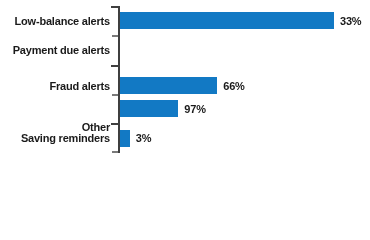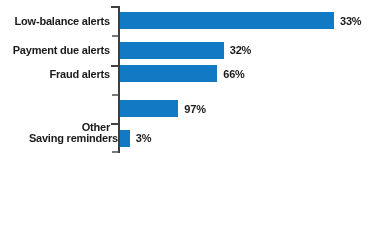--- a/index.html
+++ b/index.html
@@ -112,44 +112,40 @@
     <div class="row" style="top:0px;">
       <div class="cat-label" style="color: rgb(26, 26, 26); text-align: right;">Low-balance alerts</div>
       <div class="bar-wrap">
         <span class="bar" style="width: 214px; background: rgb(18, 121, 196);"></span>
         <span class="val-label" style="color: rgb(26, 26, 26);">33%</span>
       </div>
     </div>
 
     <div class="row" style="top:29.4px;padding-left:22px;">
       <div class="cat-label" style="color: rgb(26, 26, 26);">Payment due alerts</div>
-      <div class="bar-wrap">
-        <span class="bar" style="width: 103.758px; background: rgb(18, 121, 196);"></span>
-        <span class="val-label" style="color: rgb(26, 26, 26);">32%</span>
-      </div>
     </div>
 
-    <div class="row" style="top:53px;">
+    <div class="row" style="top:65px;">
       <div class="cat-label" style="color: rgb(26, 26, 26);">Fraud alerts</div>
       <div class="bar-wrap">
         <span class="bar" style="width: 97.2727px; background: rgb(18, 121, 196);"></span>
         <span class="val-label" style="color: rgb(26, 26, 26);">66%</span>
       </div>
     </div>
 
     <div class="row" style="top:88.2px;">
       <div class="cat-label" style="color: rgb(26, 26, 26); margin-top: 36px;">Other</div>
       <div class="bar-wrap">
         <span class="bar" style="width: 58.3636px; background: rgb(18, 121, 196);"></span>
         <span class="val-label" style="color: rgb(26, 26, 26);">97%</span>
       </div>
     </div>
 
     <div class="row" style="top:117.6px;">
-      <div class="cat-label" style="color: rgb(26, 26, 26); padding-left: 8px;">Saving reminders</div>
+      <div class="cat-label" style="color: rgb(26, 26, 26);">Saving reminders</div>
       <div class="bar-wrap">
         <span class="bar" style="width: 9.72727px; background: rgb(18, 121, 196);"></span>
         <span class="val-label" style="color: rgb(26, 26, 26);">3%</span>
       </div>
     </div>
 
   </div>
 </div>
 
 </body></html>

